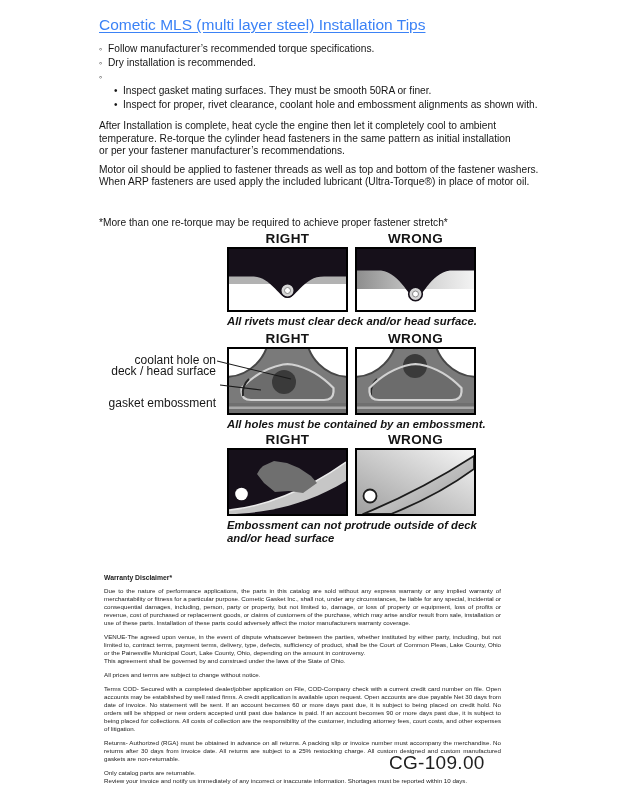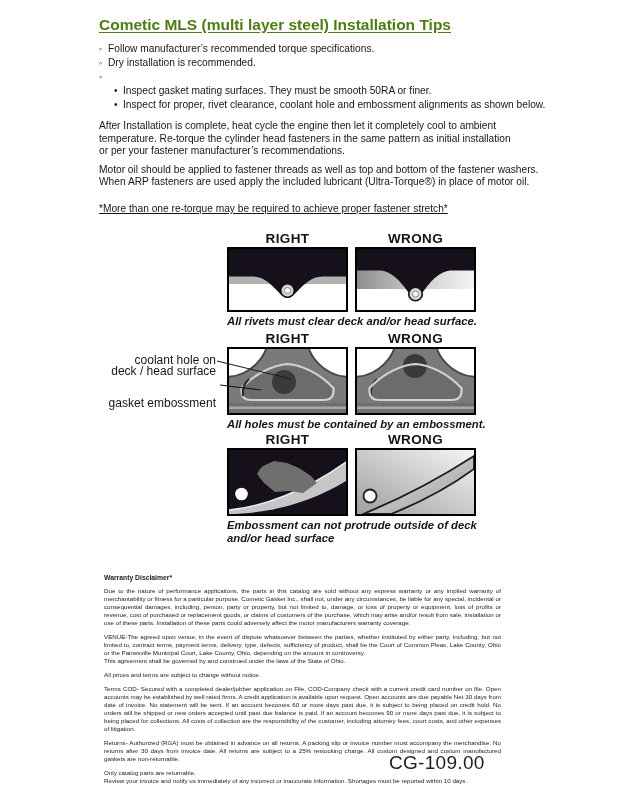--- a/index.html
+++ b/index.html
@@ -1,31 +1,31 @@
 <!DOCTYPE html>
 <html><head>
 <meta charset="utf-8">
 <style>
   html,body{margin:0;padding:0;background:#ffffff;}
   .page{position:relative;width:618px;height:800px;background:#ffffff;overflow:hidden;
         font-family:"Liberation Sans","DejaVu Sans",sans-serif;color:#1a1a1a;}
 
   
   .content{position:absolute;left:99px;top:16px;width:455px;}
-  .title{font-size:15.5px;font-weight:bold;color:#4d7c0f;margin:0 0 8px 0;
+  .title{font-size:15.5px;font-weight:normal;color:#3b82f6;margin:0 0 8px 0;
          text-decoration:underline;text-underline-offset:2px;}
   .bullet{display:flex;font-size:10.2px;line-height:14px;color:#161616;}
   .bullet .mk{width:9px;flex:0 0 9px;}
   .bullet.b1 .mk::before{content:"◦";font-size:9px;}
   .bullet.b2{margin-left:15px;}
   .bullet.b2 .mk::before{content:"•";font-size:10px;}
   .sect-heading{font-size:13.5px;font-weight:bold;color:#101010;margin:9px 0 0 0;}
   .para{font-size:10.2px;line-height:12.6px;margin:6px 0 0 0;white-space:pre-line;color:#161616;}
   .para.p2{margin-top:8px;}
-  .para.p3{margin-top:14px;text-decoration:underline;}
+  .para.p3{margin-top:28px;}
 
   
   .diag{position:absolute;left:227px;width:310px;}
   .diag .labels{display:flex;width:249px;margin-bottom:1px;}
   .diag .labels span{flex:0 0 121px;text-align:center;font-size:13.5px;font-weight:bold;
                      letter-spacing:.4px;color:#141414;}
   .diag .labels span + span{margin-left:7px;}
   .diag .panels{display:flex;}
   .diag .panel{border:2px solid #000;background:#fff;}
   .diag .panel + .panel{margin-left:7px;}
@@ -66,21 +66,21 @@
     </div>
     <div class="bullet b1">
       <span class="mk"></span>
     </div>
     <div class="bullet b2">
       <span class="mk"></span>
       <span>Inspect gasket mating surfaces.  They must be smooth 50RA or finer.</span>
     </div>
     <div class="bullet b2">
       <span class="mk"></span>
-      <span>Inspect for proper, rivet clearance, coolant hole and embossment alignments as shown below.</span>
+      <span>Inspect for proper, rivet clearance, coolant hole and embossment alignments as shown with.</span>
     </div>
 
     <p class="para p2">After Installation is complete, heat cycle the engine then let it completely cool to ambient
 temperature. Re-torque the cylinder head fasteners in the same pattern as initial installation
 or per your fastener manufacturer’s recommendations.</p>
     <p class="para p1">Motor oil should be applied to fastener threads as well as top and bottom of the fastener washers.
 When ARP fasteners are used apply the included lubricant (Ultra-Torque®) in place of motor oil.</p>
     <p class="para p3">*More than one re-torque may be required to achieve proper fastener stretch*</p>
   </div>
 

